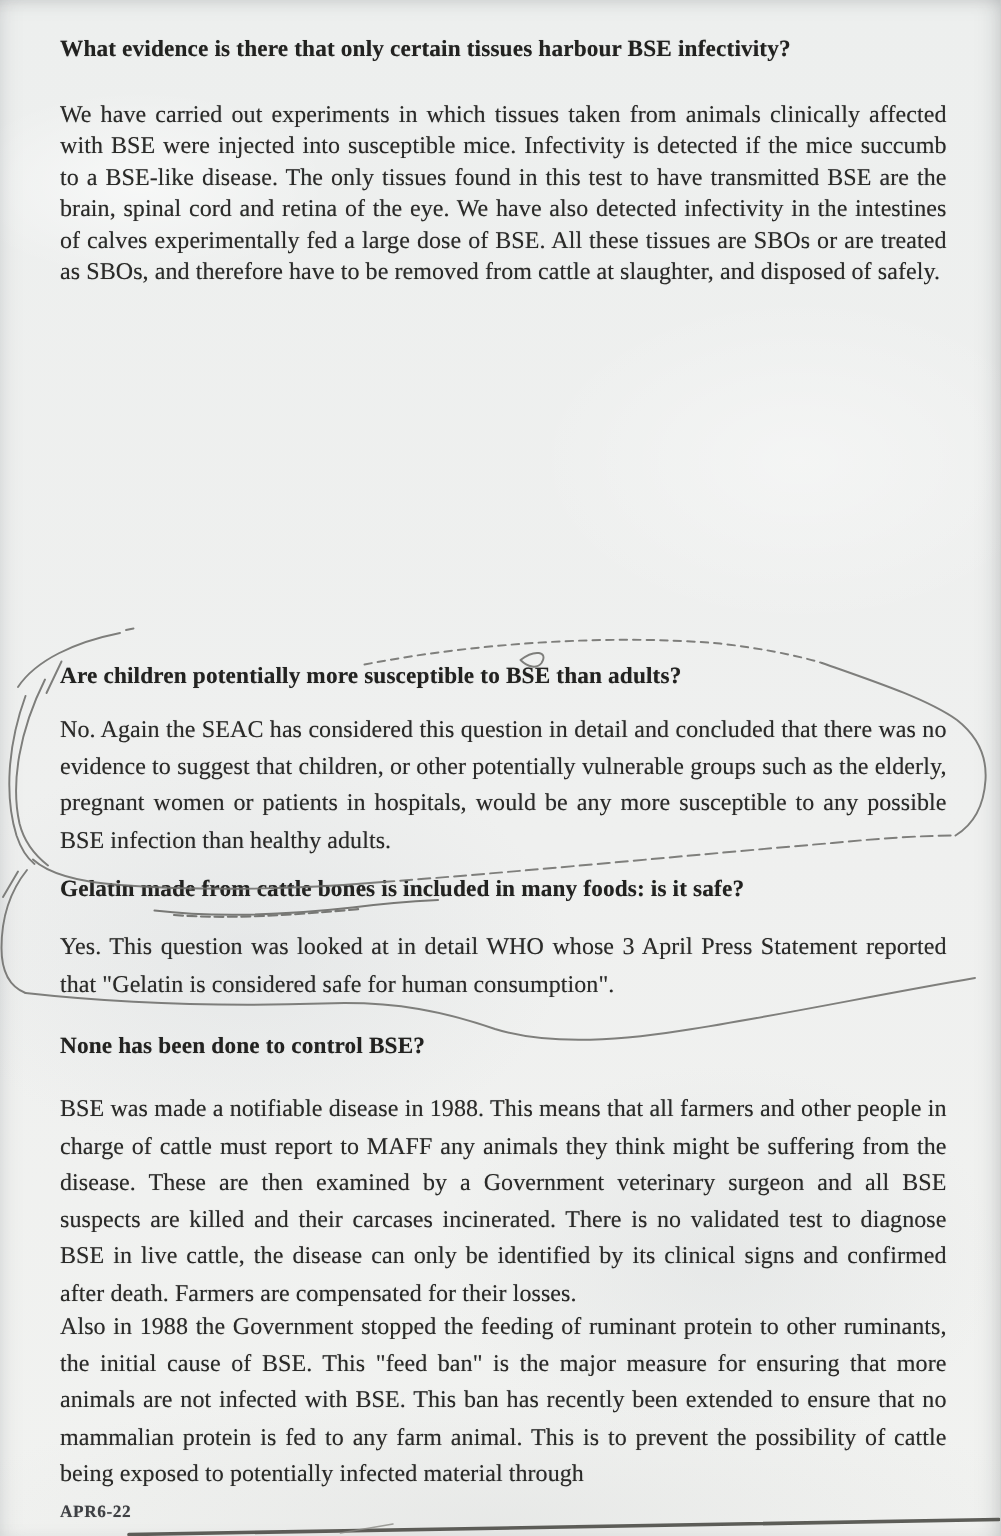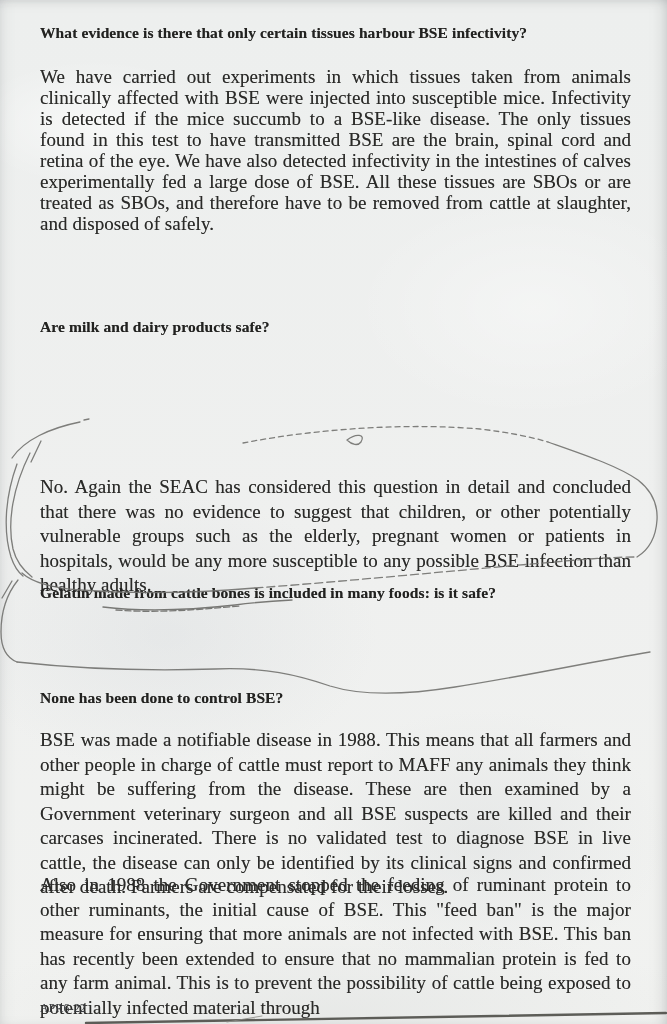--- a/index.html
+++ b/index.html
@@ -31,29 +31,29 @@
   }
   .q{
     font-size:15.5px;
     font-weight:700;
     line-height:24px;
     white-space:nowrap;
     color:#222220;
     letter-spacing:.1px;
   }
   .a{
-    font-size:19px;
+    font-size:16px;
     line-height:24.5px;
     text-align:justify;
     letter-spacing:.05px;
   }
   .a.tight{line-height:21px;}
   .footer{
     font-size:11.5px;
-    font-weight:400;
+    font-weight:700;
     letter-spacing:.4px;
     color:#3e4044;
     width:auto;
   }
   .pen{
     position:absolute;
     left:0;top:0;
     width:667px;height:1024px;
     pointer-events:none;
   }
@@ -62,25 +62,26 @@
 </head>
 <body>
 
 <div class="page">
 
   <main class="doc">
 
     <h2 class="q" style="top:21px">What evidence is there that only certain tissues harbour BSE infectivity?</h2>
     <p class="a tight" style="top:66px">We have carried out experiments in which tissues taken from animals clinically affected with BSE were injected into susceptible mice.  Infectivity is detected if the mice succumb to a BSE-like disease.  The only tissues found in this test to have transmitted BSE are the brain, spinal cord and retina of the eye.  We have also detected infectivity in the intestines of calves experimentally fed a large dose of BSE.  All these tissues are SBOs or are treated as SBOs, and therefore have to be removed from cattle at slaughter, and disposed of safely.</p>
 
-    <h2 class="q" style="top:315px">Are milk and dairy products safe?</h2>
 
+    <h2 class="q" style="top:439px">Are children potentially more susceptible to BSE than adults?</h2>
     <p class="a" style="top:475px">No.  Again the SEAC has considered this question in detail and concluded that there was no evidence to suggest that children, or other potentially vulnerable groups such as the elderly, pregnant women or patients in hospitals, would be any more susceptible to any possible BSE infection than healthy adults.</p>
 
     <h2 class="q" style="top:581px">Gelatin made from cattle bones is included in many foods:  is it safe?</h2>
+    <p class="a" style="top:620px">Yes.  This question was looked at in detail WHO whose 3 April Press Statement reported that "Gelatin is considered safe for human consumption".</p>
 
     <h2 class="q" style="top:686px">None has been done to control BSE?</h2>
     <p class="a" style="top:728px">BSE was made a notifiable disease in 1988.  This means that all farmers and other people in charge of cattle must report to MAFF any animals they think might be suffering from the disease.  These are then examined by a Government veterinary surgeon and all BSE suspects are killed and their carcases incinerated.  There is no validated test to diagnose BSE in live cattle, the disease can only be identified by its clinical signs and confirmed after death.  Farmers are compensated for their losses.</p>
     <p class="a" style="top:873px">Also in 1988 the Government stopped the feeding of ruminant protein to other ruminants, the initial cause of BSE.  This "feed ban" is the major measure for ensuring that more animals are not infected with BSE.  This ban has recently been extended to ensure that no mammalian protein is fed to any farm animal.  This is to prevent the possibility of cattle being exposed to potentially infected material through</p>
 
     <div class="footer" style="top:1002px">APR6-22</div>
   </main>
 
   <svg class="pen" viewBox="0 0 667 1024" aria-hidden="true">
 

